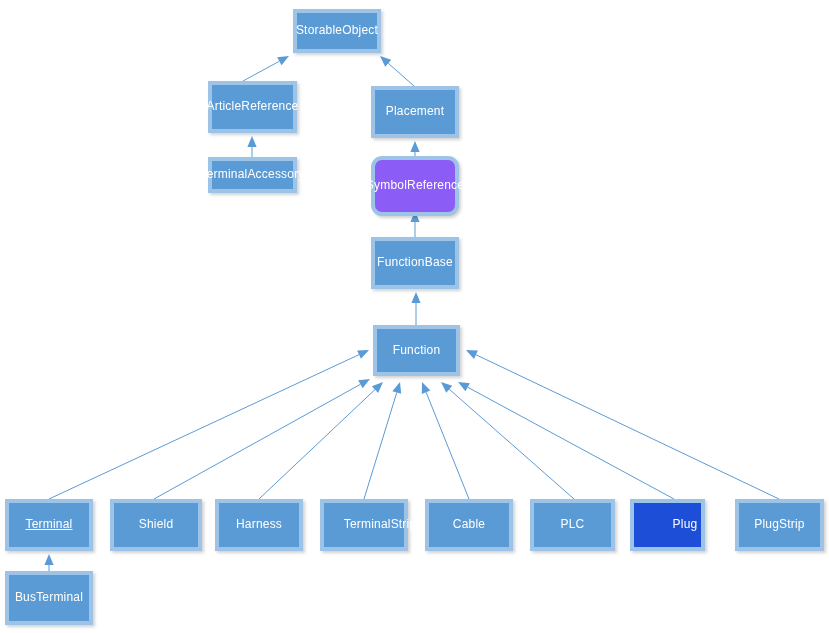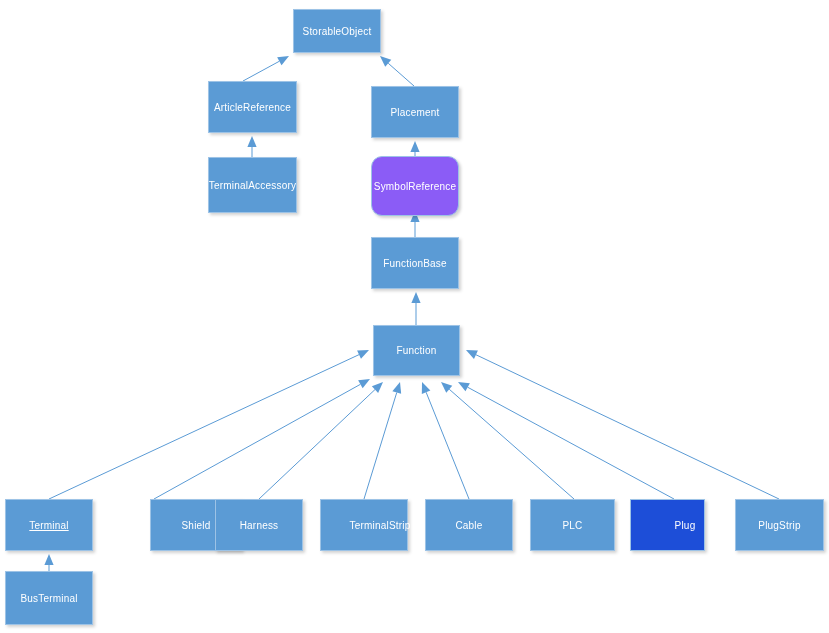--- a/index.html
+++ b/index.html
@@ -20,27 +20,27 @@
     left: 0;
     top: 0;
     width: 829px;
     height: 633px;
     pointer-events: none;
   }
   .uml-node {
     position: absolute;
     box-sizing: border-box;
     background: #5b9bd5;
-    border: 1px solid #0369a1;
+    border: 4px solid #0369a1;
     box-shadow: 2px 2px 3px rgba(0,0,0,0.18);
     display: flex;
     align-items: center;
     justify-content: center;
     color: #ffffff;
-    font-size: 10px;
+    font-size: 12px;
     letter-spacing: 0.2px;
     text-align: center;
     line-height: 1.1;
     user-select: none;
   }
   .uml-node .label {
     display: block;
     padding: 0 4px;
     white-space: nowrap;
   }
@@ -83,42 +83,42 @@
       <polygon points="49,554 53.6,565 44.4,565" fill="#5b9bd5"></polygon>
     </svg>
 
   <div id="nodes">
       <div class="uml-node" style="left: 293px; top: 9px; width: 88px; height: 44px; background: rgb(91, 155, 213); border-color: rgb(157, 195, 230); color: rgb(255, 255, 255);">
         <span class="label">StorableObject</span>
       </div>
       <div class="uml-node" style="left: 208px; top: 81px; width: 89px; height: 52px; background: rgb(91, 155, 213); border-color: rgb(157, 195, 230); color: rgb(255, 255, 255);">
         <span class="label">ArticleReference</span>
       </div>
-      <div class="uml-node" style="left: 208px; top: 157px; width: 89px; height: 56px; background: rgb(91, 155, 213); border-color: rgb(157, 195, 230); color: rgb(255, 255, 255);">
+      <div class="uml-node" style="left: 208px; top: 157px; width: 89px; height: 36px; background: rgb(91, 155, 213); border-color: rgb(157, 195, 230); color: rgb(255, 255, 255);">
         <span class="label">TerminalAccessory</span>
       </div>
       <div class="uml-node" style="left: 371px; top: 86px; width: 88px; height: 52px; background: rgb(91, 155, 213); border-color: rgb(157, 195, 230); color: rgb(255, 255, 255);">
         <span class="label">Placement</span>
       </div>
       <div class="uml-node" style="left: 371px; top: 156px; width: 88px; height: 60px; background: #8b5cf6; border-color: rgb(157, 195, 230); color: rgb(255, 255, 255); border-radius: 11px;">
         <span class="label">SymbolReference</span>
       </div>
       <div class="uml-node" style="left: 371px; top: 237px; width: 88px; height: 52px; background: rgb(91, 155, 213); border-color: rgb(157, 195, 230); color: rgb(255, 255, 255);">
         <span class="label">FunctionBase</span>
       </div>
       <div class="uml-node" style="left: 373px; top: 325px; width: 87px; height: 51px; background: rgb(91, 155, 213); border-color: rgb(157, 195, 230); color: rgb(255, 255, 255);">
         <span class="label">Function</span>
       </div>
       <div class="uml-node" style="left: 5px; top: 499px; width: 88px; height: 52px; background: rgb(91, 155, 213); border-color: rgb(157, 195, 230); color: rgb(255, 255, 255); text-decoration: underline;">
         <span class="label">Terminal</span>
       </div>
       <div class="uml-node" style="left: 5px; top: 571px; width: 88px; height: 54px; background: rgb(91, 155, 213); border-color: rgb(157, 195, 230); color: rgb(255, 255, 255);">
         <span class="label">BusTerminal</span>
       </div>
-      <div class="uml-node" style="left: 110px; top: 499px; width: 92px; height: 52px; background: rgb(91, 155, 213); border-color: rgb(157, 195, 230); color: rgb(255, 255, 255); margin-left: 40px;">
+      <div class="uml-node" style="left: 110px; top: 499px; width: 92px; height: 52px; background: rgb(91, 155, 213); border-color: rgb(157, 195, 230); color: rgb(255, 255, 255);">
         <span class="label">Shield</span>
       </div>
       <div class="uml-node" style="left: 215px; top: 499px; width: 88px; height: 52px; background: rgb(91, 155, 213); border-color: rgb(157, 195, 230); color: rgb(255, 255, 255);">
         <span class="label">Harness</span>
       </div>
       <div class="uml-node" style="left: 320px; top: 499px; width: 88px; height: 52px; background: rgb(91, 155, 213); border-color: rgb(157, 195, 230); color: rgb(255, 255, 255); padding-left: 32px;">
         <span class="label">TerminalStrip</span>
       </div>
       <div class="uml-node" style="left: 425px; top: 499px; width: 88px; height: 52px; background: rgb(91, 155, 213); border-color: rgb(157, 195, 230); color: rgb(255, 255, 255); align-items: center;">
         <span class="label">Cable</span>

